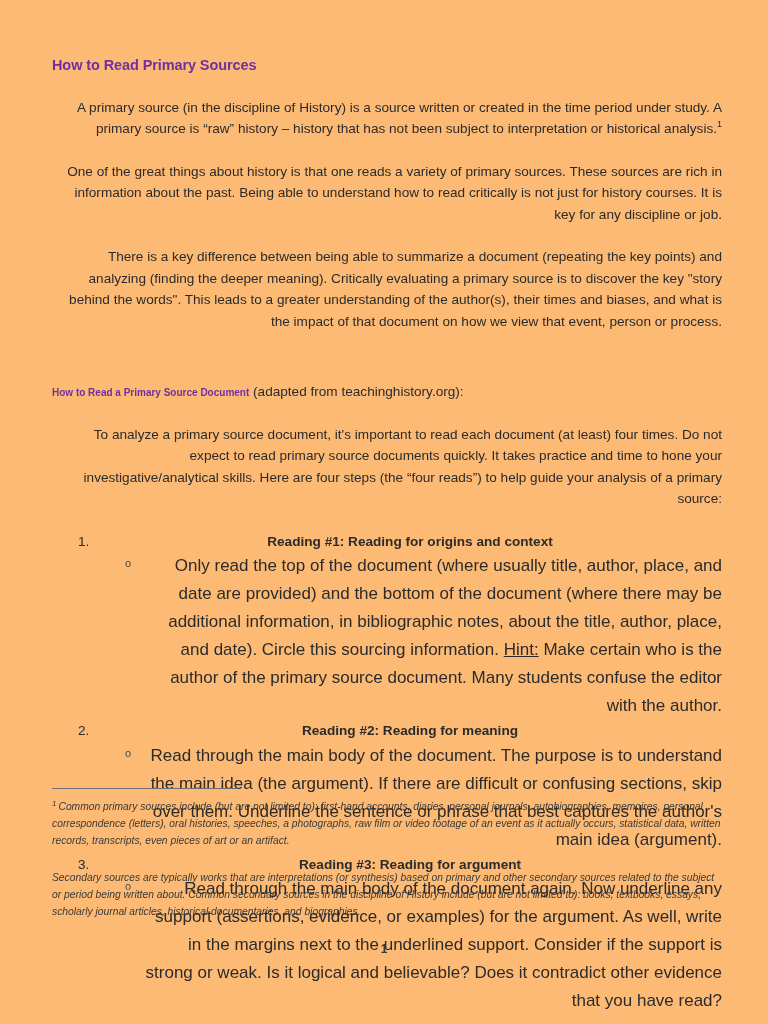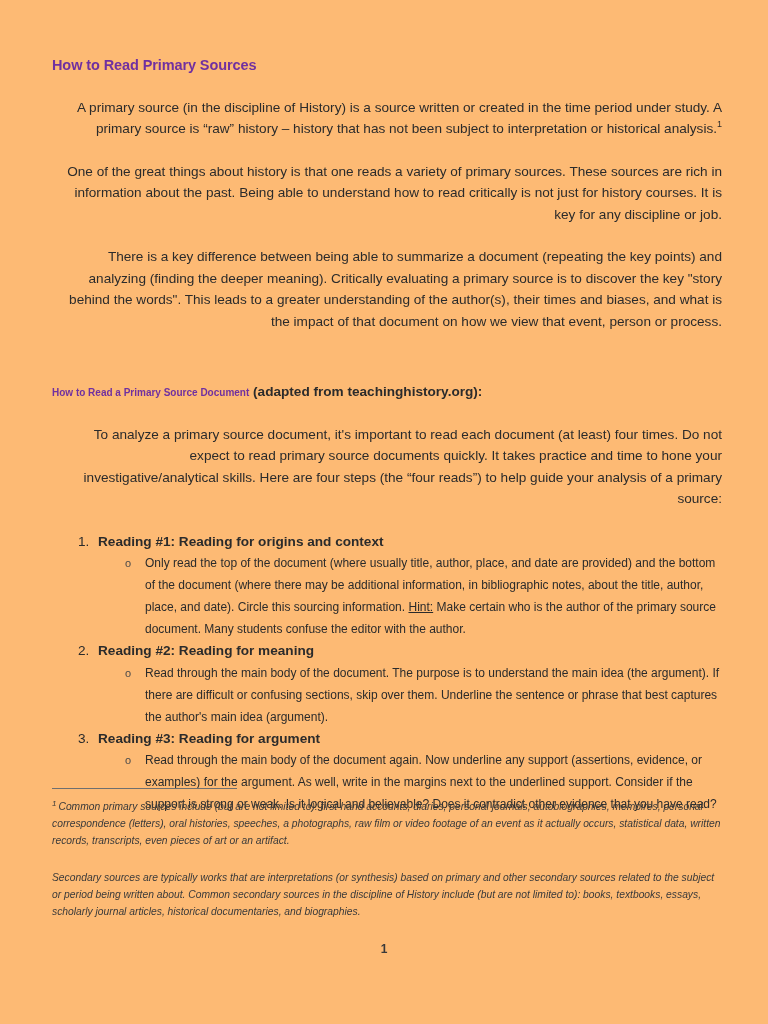--- a/index.html
+++ b/index.html
@@ -40,21 +40,21 @@
     font-size: 13.6px;
   }
   .heading2-line .h2text {
     color: #7030a0;
     font-size: 10px;
     font-weight: bold;
   }
   .heading2-line .h2suffix {
     color: #2b2b2b;
     font-size: 13.6px;
-    font-weight: bold;
+    font-weight: normal;
   }
   p.body-para {
     font-size: 13.6px;
     line-height: 21.5px;
     margin: 0 0 21px 0;
     color: #2b2b2b;
     text-align: right;
   }
   sup.fn-ref {
     font-size: 9px;
@@ -79,44 +79,46 @@
     font-size: 13.6px;
     line-height: 21.5px;
     color: #2b2b2b;
   }
   .read-title {
     font-size: 13.6px;
     line-height: 21.5px;
     font-weight: bold;
     color: #2b2b2b;
     margin: 0;
+    text-align: center;
   }
   ul.subpoints {
     margin: 0;
     padding: 0;
     list-style: none;
   }
   ul.subpoints > li {
     position: relative;
     padding-left: 47px;
     margin: 0;
   }
   .sub-marker {
     position: absolute;
     left: 27px;
     top: 0;
     font-size: 11px;
     line-height: 22px;
     color: #4a4a4a;
   }
   .sub-text {
-    font-size: 12px;
-    line-height: 22px;
-    color: #2b2b2b;
-    margin: 0;
+    font-size: 17px;
+    line-height: 28px;
+    color: #2b2b2b;
+    margin: 0;
+    text-align: right;
   }
   u.hint { text-decoration: underline; }
 
   .footnote-zone {
     position: absolute;
     left: 52px;
     top: 788px;
     width: 670px;
     font-style: italic;
   }

